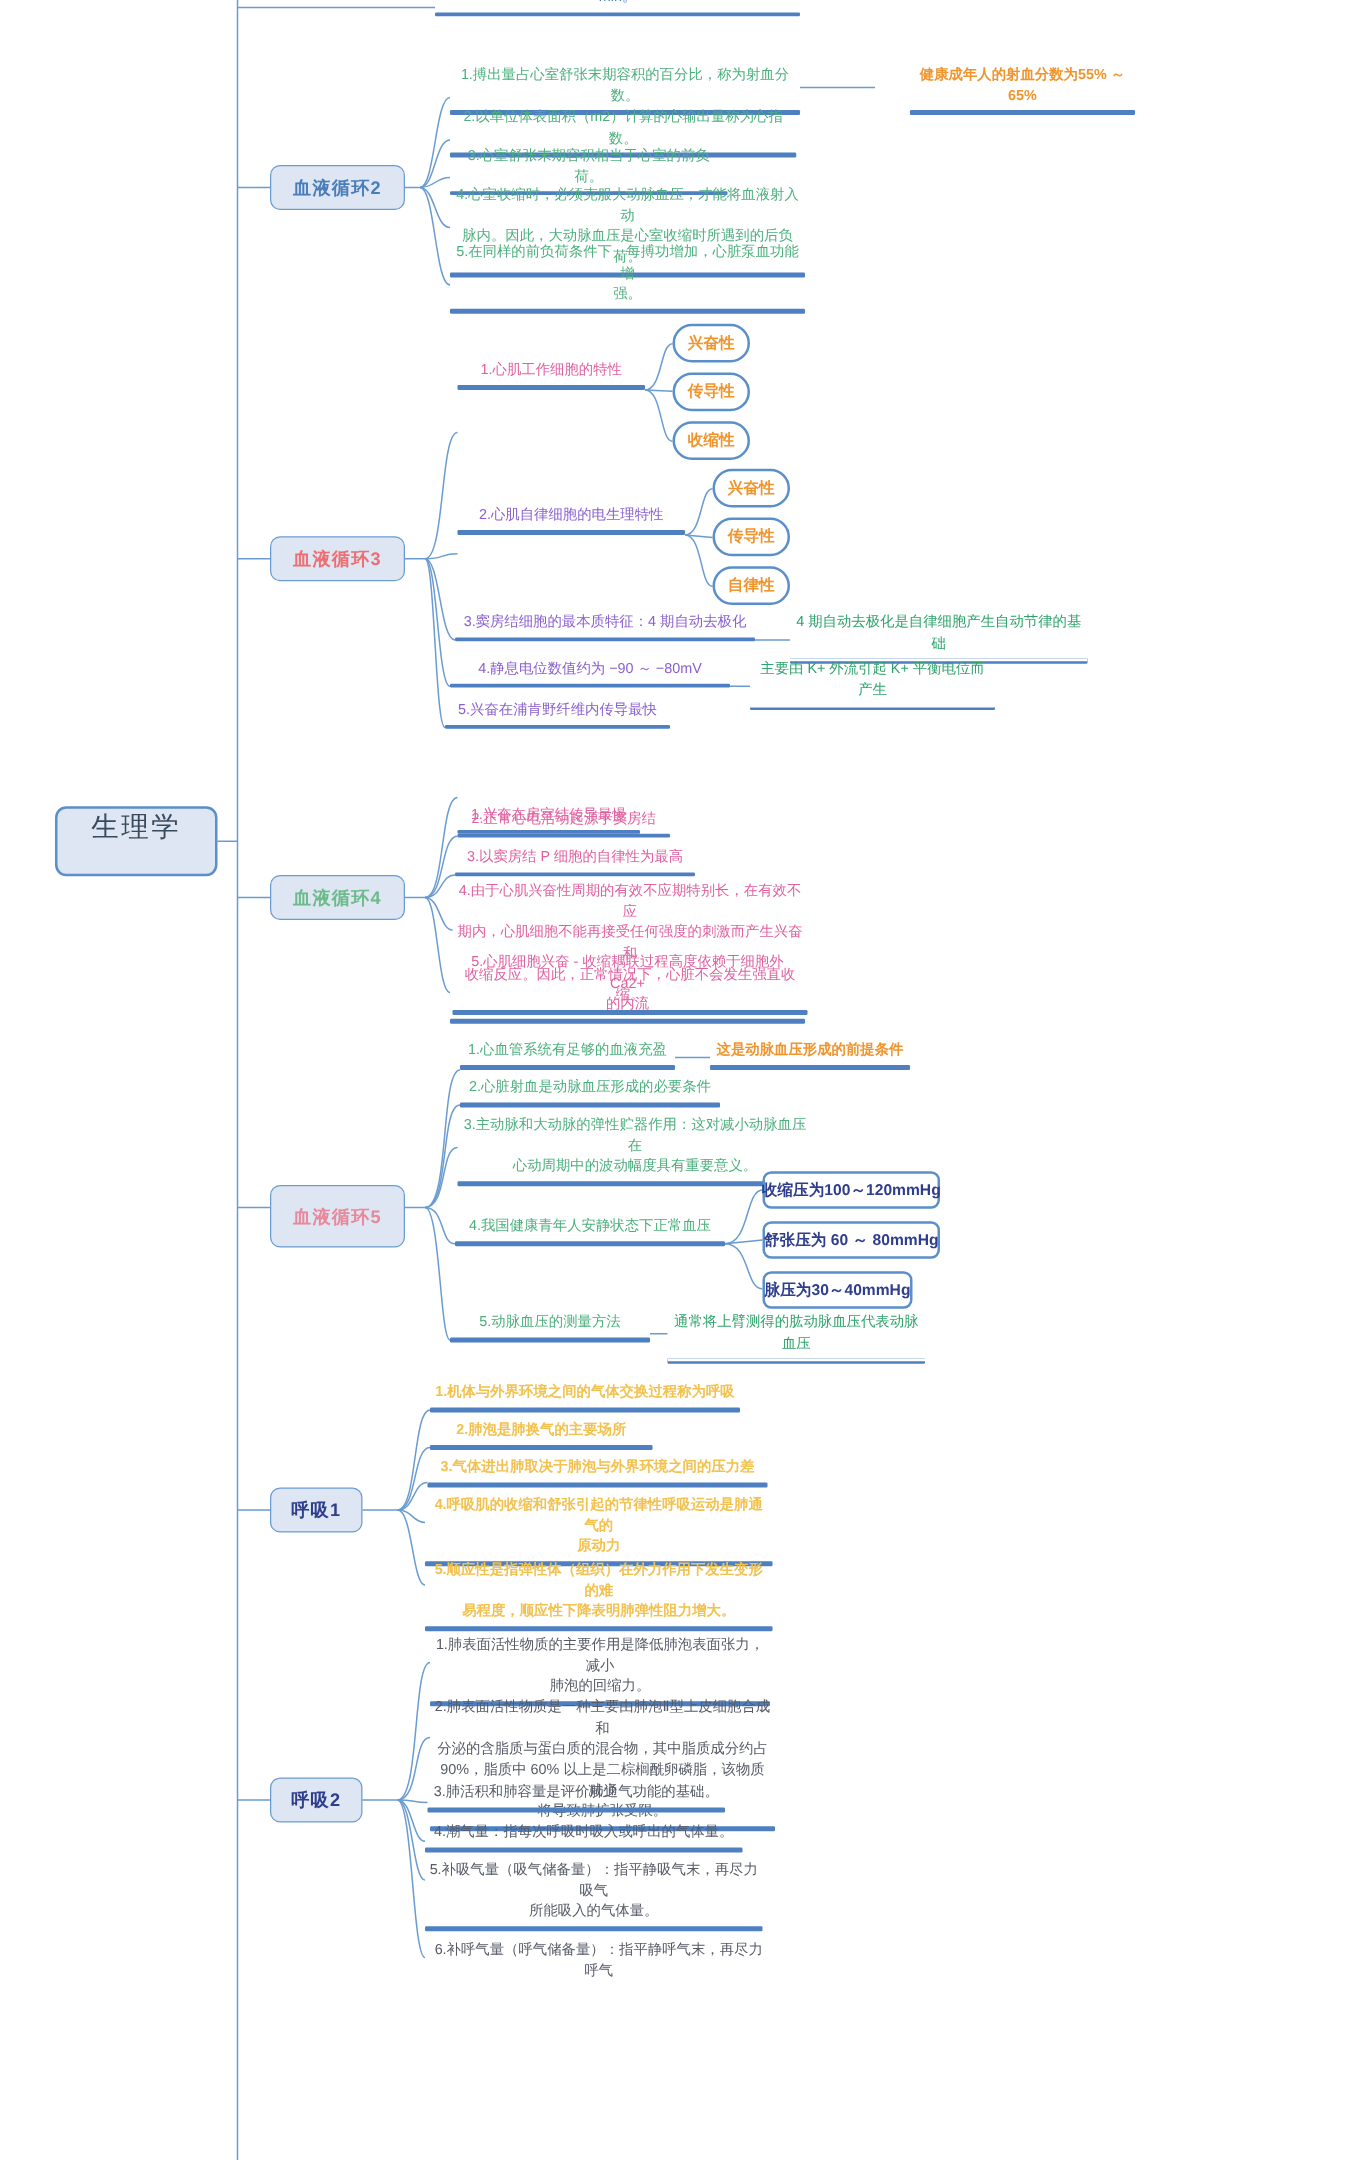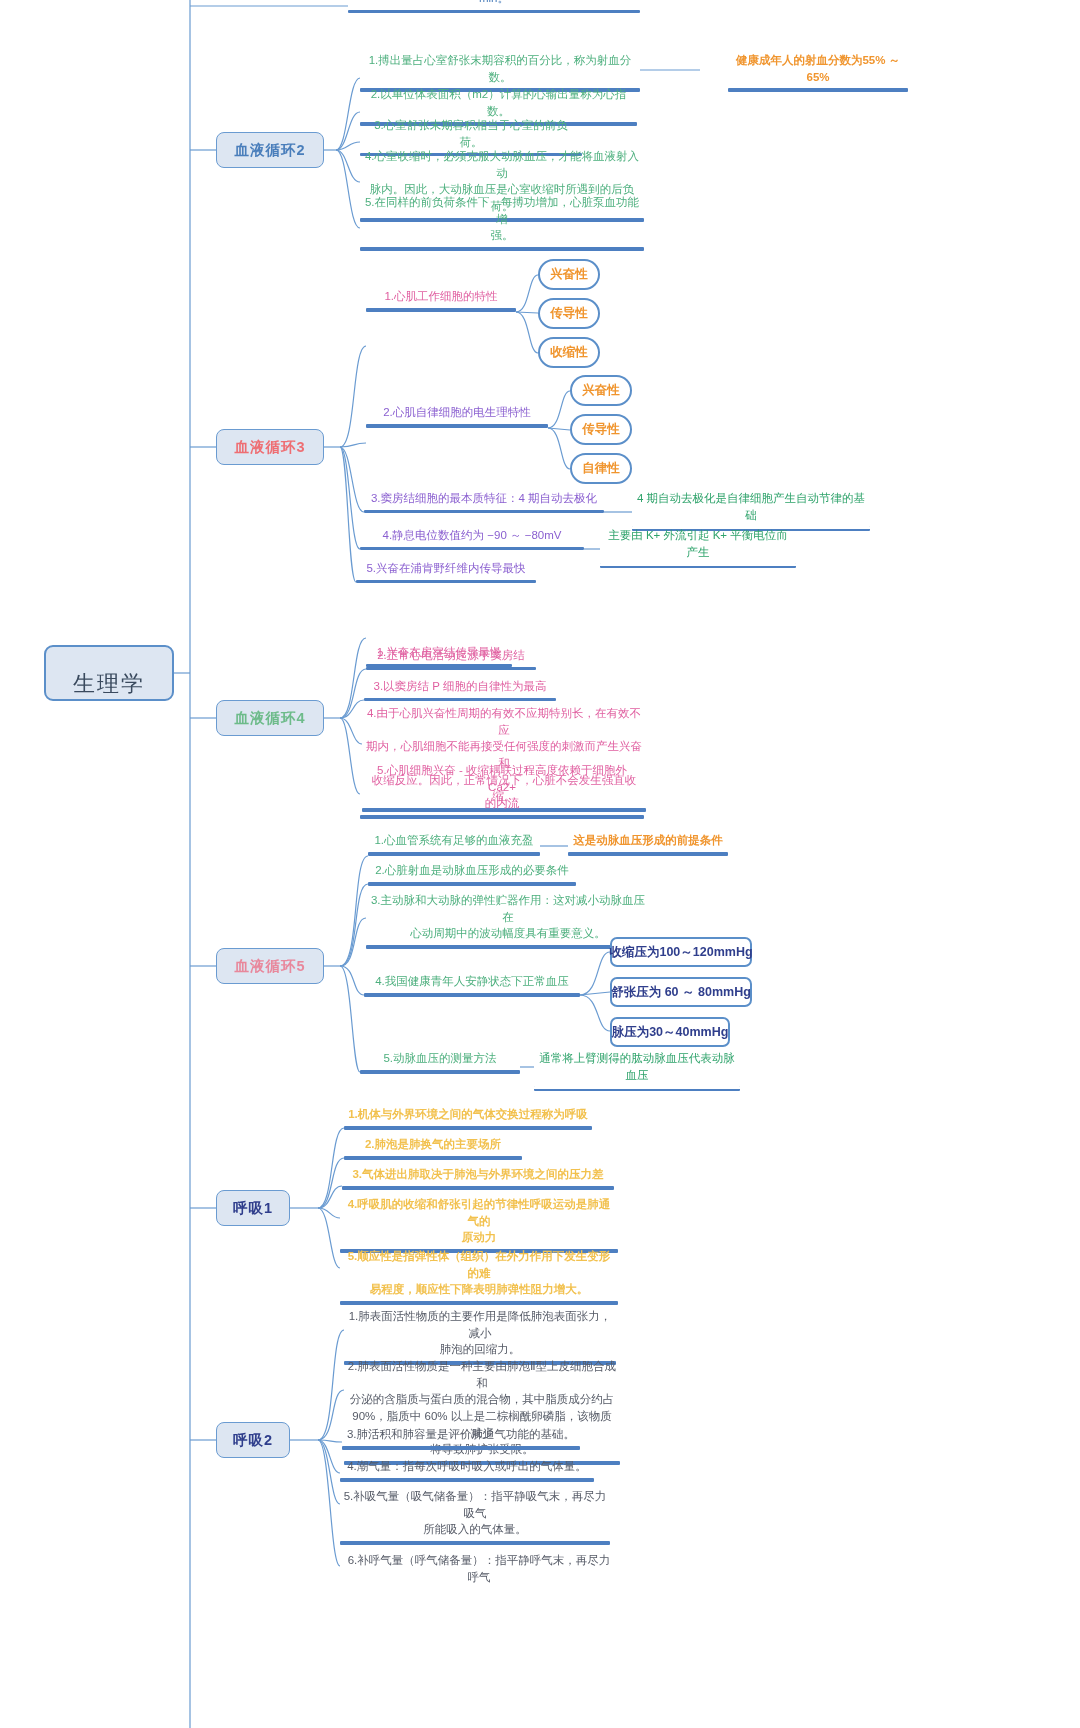--- a/index.html
+++ b/index.html
@@ -23,21 +23,21 @@
   }
 
   
   .root-node {
     position: absolute;
     left: 44px; top: 645px;
     width: 130px; height: 56px;
     background: #dde6f2;
     border: 2px solid #5b8fc9;
     border-radius: 9px;
-    display: flex; align-items: flex-end; justify-content: center;
+    display: flex; align-items: flex-start; justify-content: center;
     color: #3a4a5e;
     font-size: 22px;
     letter-spacing: 2px;
     z-index: 5;
   }
 
   
   .branch-node {
     position: absolute;
     background: #dde6f2;
@@ -308,21 +308,21 @@
 期内，心肌细胞不能再接受任何强度的刺激而产生兴奋和
 收缩反应。因此，正常情况下，心脏不会发生强直收缩。</span>
     <span class="rule"></span>
   </div>
   <div class="leaf thick" style="left:360px; top:762px; width:284px;">
     <span class="txt c-magenta">5.心肌细胞兴奋 - 收缩耦联过程高度依赖于细胞外 Ca2+
 的内流</span>
     <span class="rule"></span>
   </div>
 
-  <div class="branch-node c-pink" style="left:216px; top:948px; width:108px; height:36px;">
+  <div class="branch-node c-pink" style="left:216px; top:948px; width:108px; height:50px;">
     <span>血液循环5</span>
   </div>
 
   <div class="leaf thick" style="left:368px; top:832px; width:172px;">
     <span class="txt c-green">1.心血管系统有足够的血液充盈</span>
     <span class="rule"></span>
   </div>
   <div class="leaf thick" style="left:368px; top:862px; width:208px;">
     <span class="txt c-green">2.心脏射血是动脉血压形成的必要条件</span>
     <span class="rule"></span>

